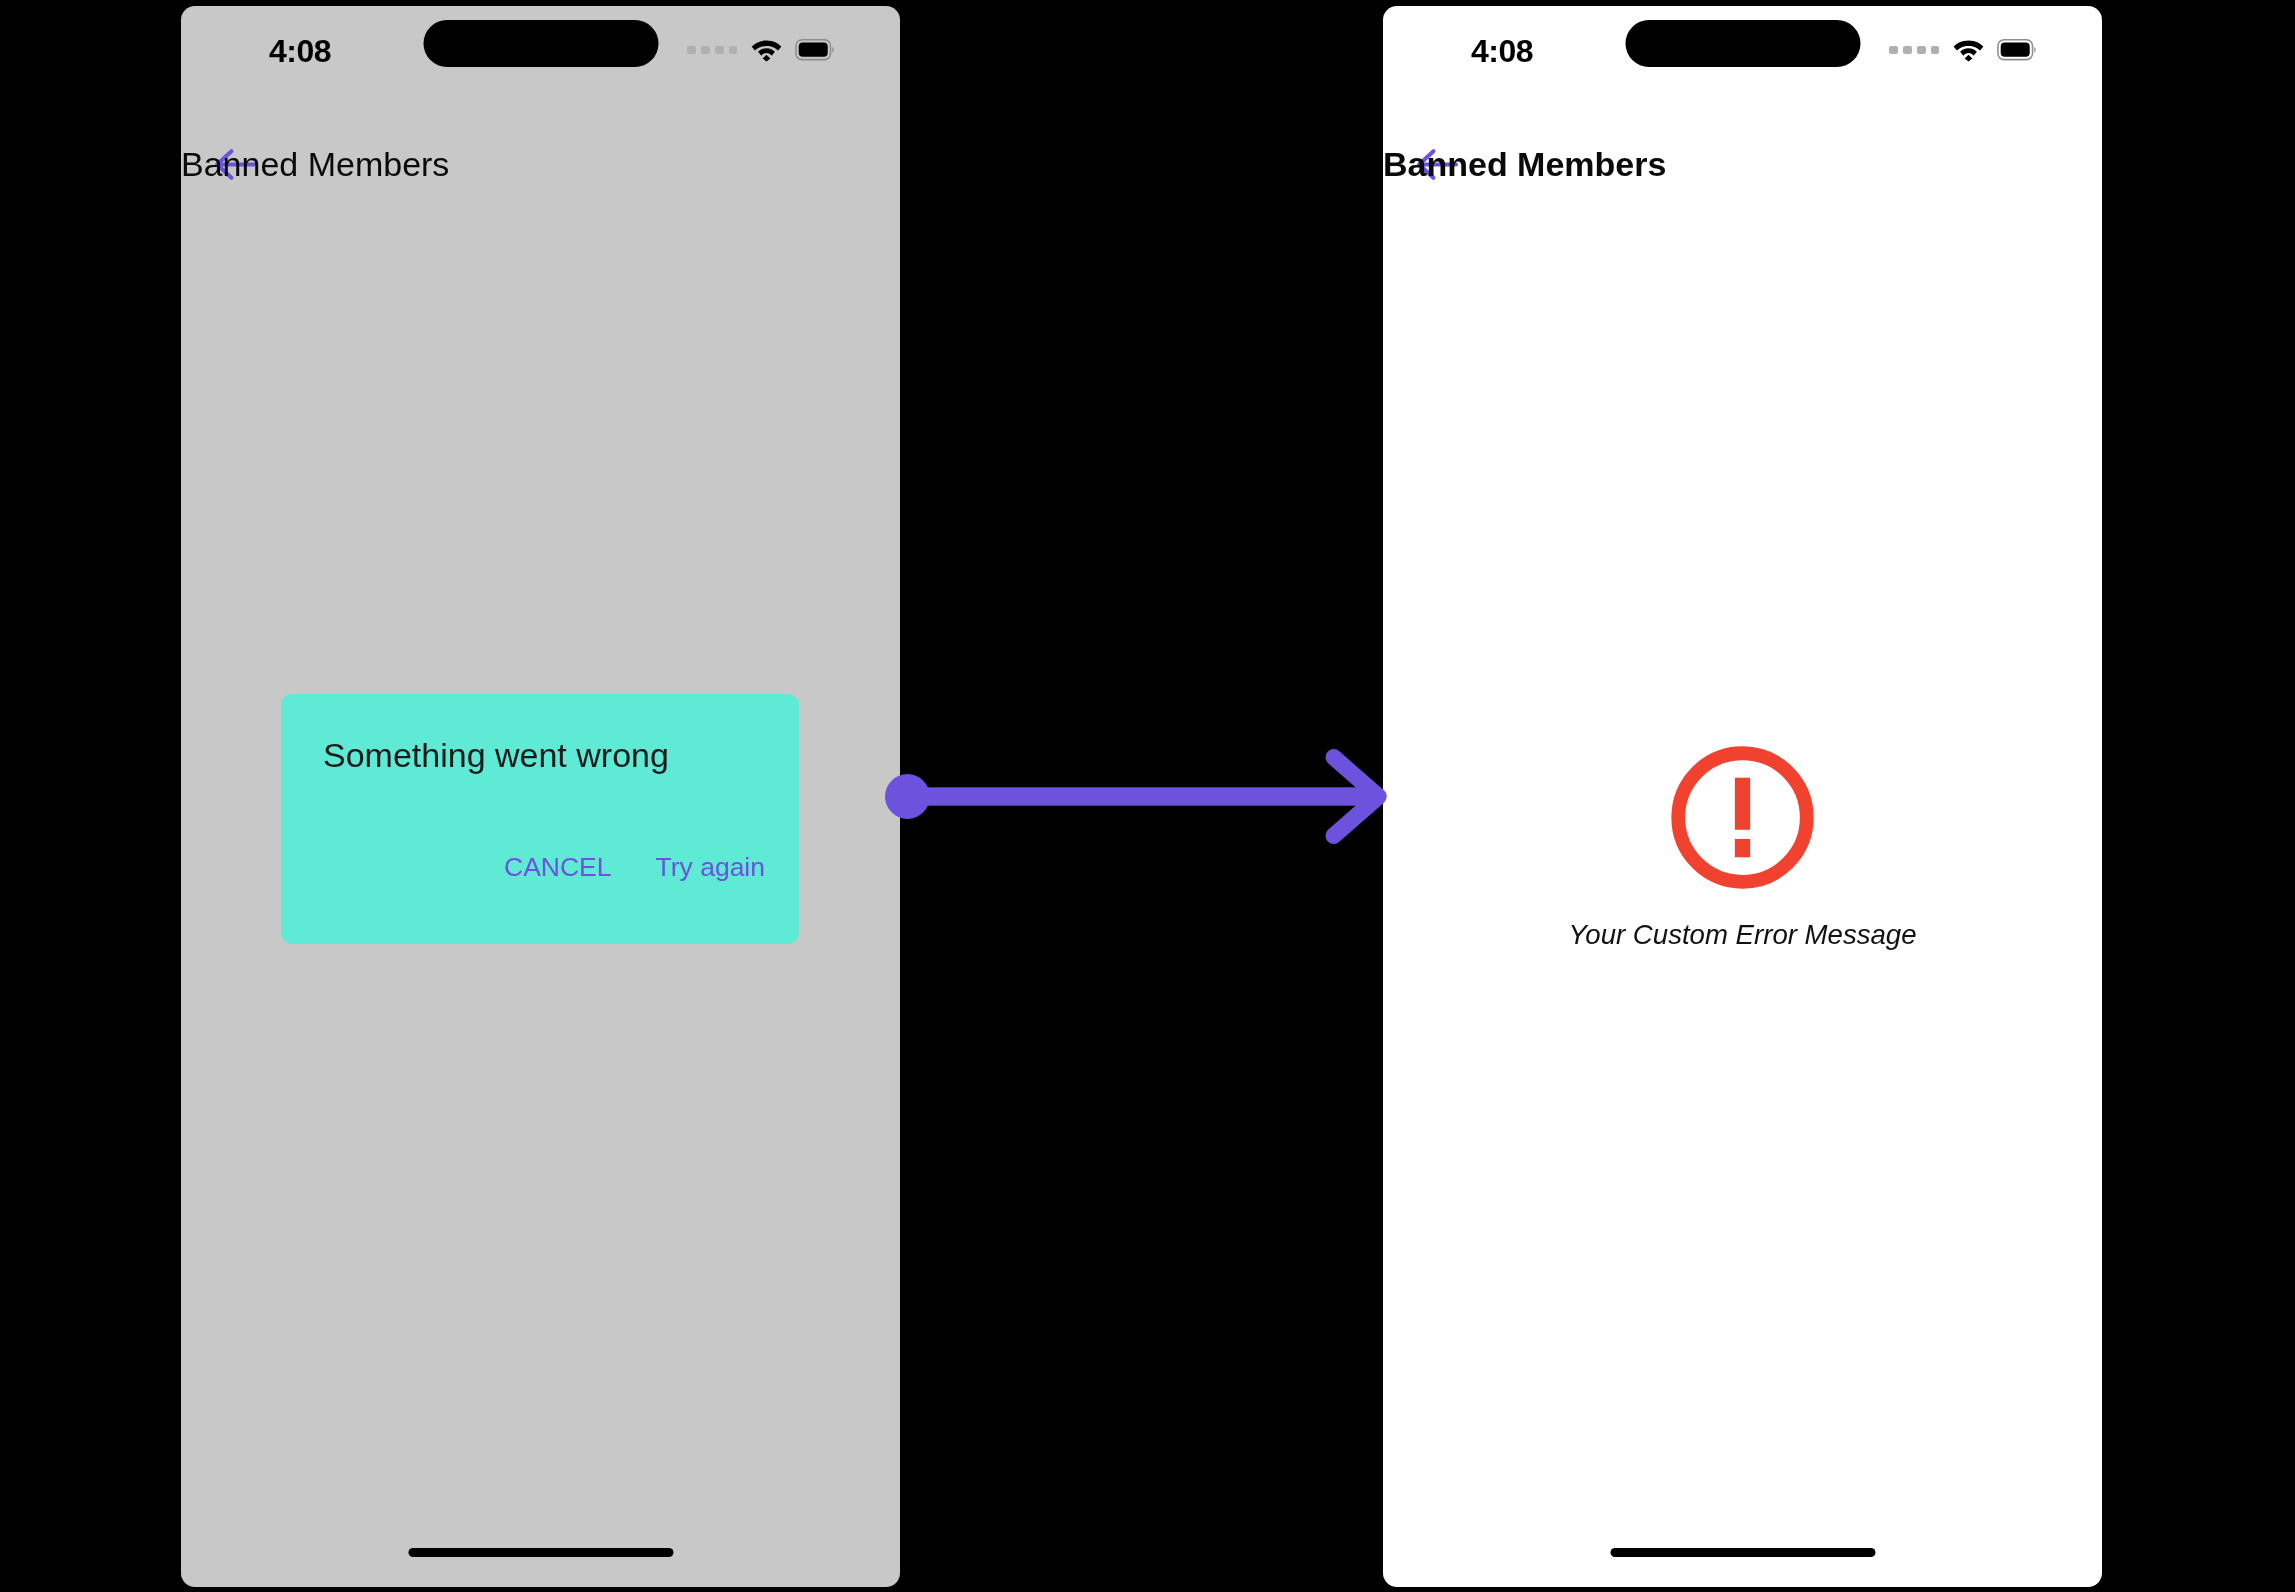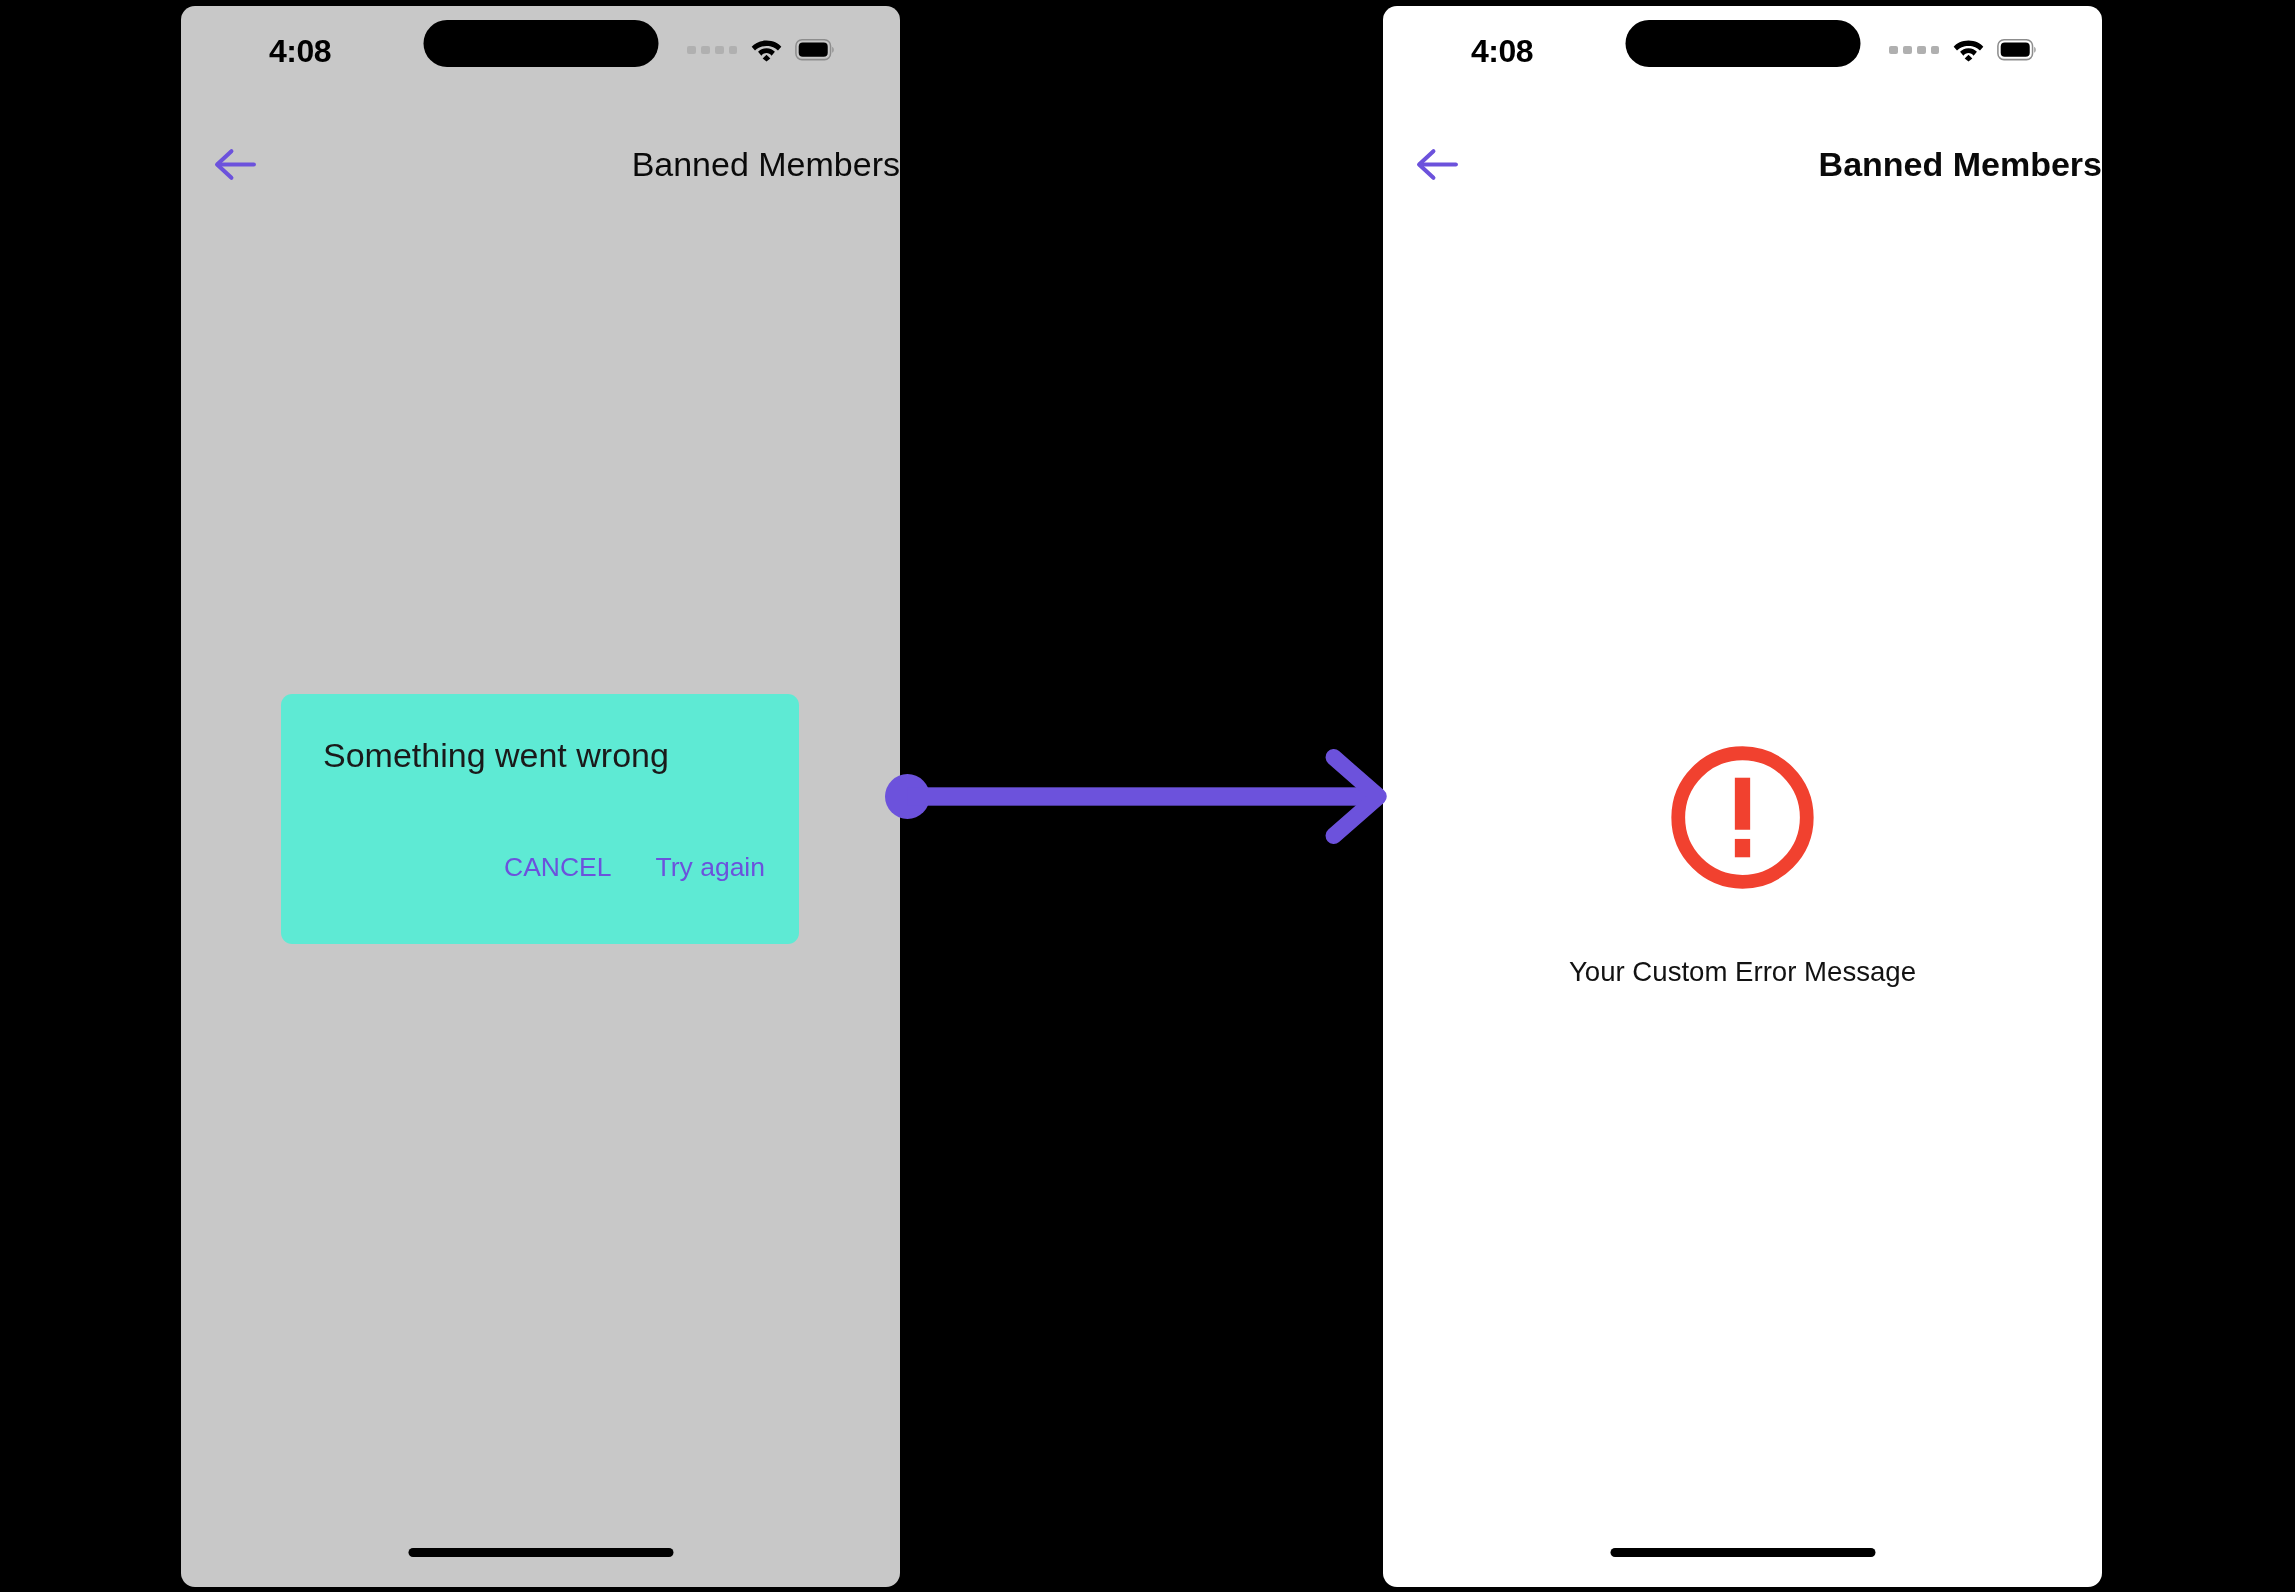--- a/index.html
+++ b/index.html
@@ -76,21 +76,21 @@
   .back-arrow {
     position:absolute;
     left:31px; top:10.2px;
     width:47px; height:41px;
     cursor:pointer;
   }
   .nav-title {
     position:absolute;
     left:0; right:0;
     top:13.3px;
-    text-align:right;
+    text-align:left;
     font-size:34px;
     color:#0A0A0A;
     line-height:1;
   }
   .phone.right .nav-title { font-weight:bold; }
 
   
   .home-indicator {
     position:absolute;
     bottom:30px; left:50%;
@@ -139,24 +139,25 @@
   .error-block {
     position:absolute;
     left:0; right:0;
     top:735px;
     display:flex;
     flex-direction:column;
     align-items:center;
   }
   .error-icon { display:block; width:153px; height:153px; }
   .error-text {
-    margin-top:64px;
+    margin-top:27px;
     font-size:27.6px;
     color:#121212;
     line-height:1;
+    font-style:italic;
   }
 
   
   .connector {
     position:absolute;
     left:885px; top:748px;
     width:515px; height:97px;
     z-index:10;
   }
 </style>

